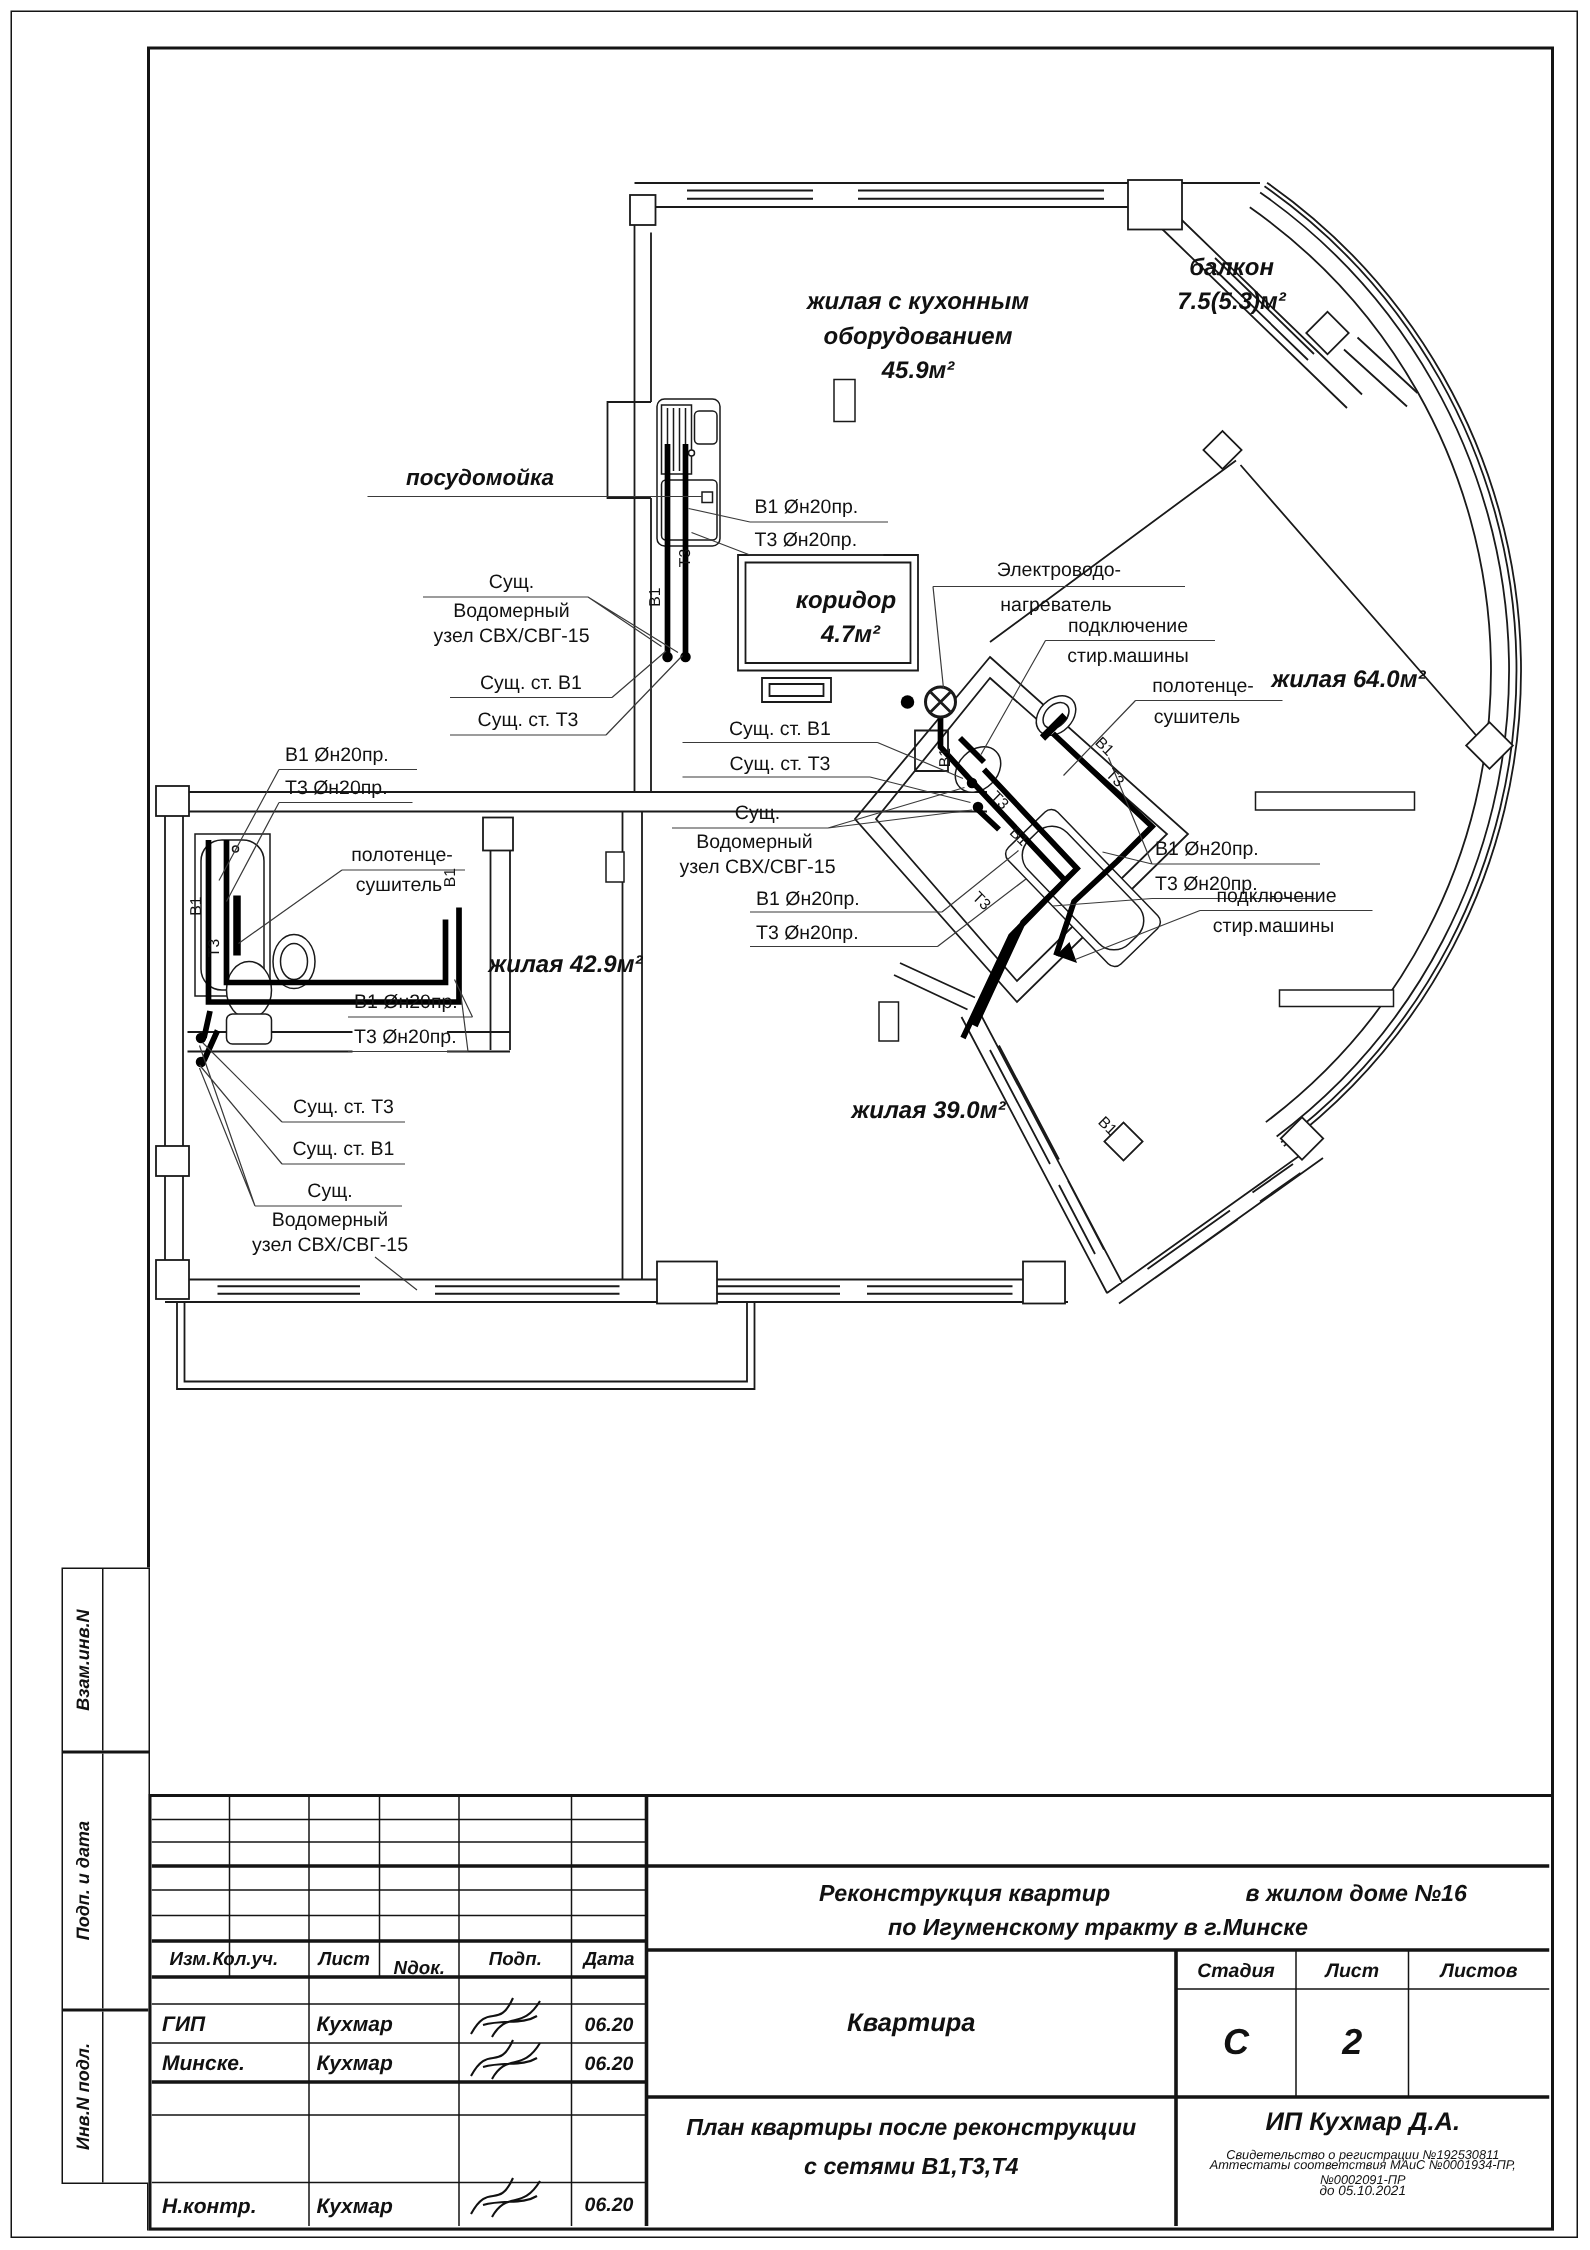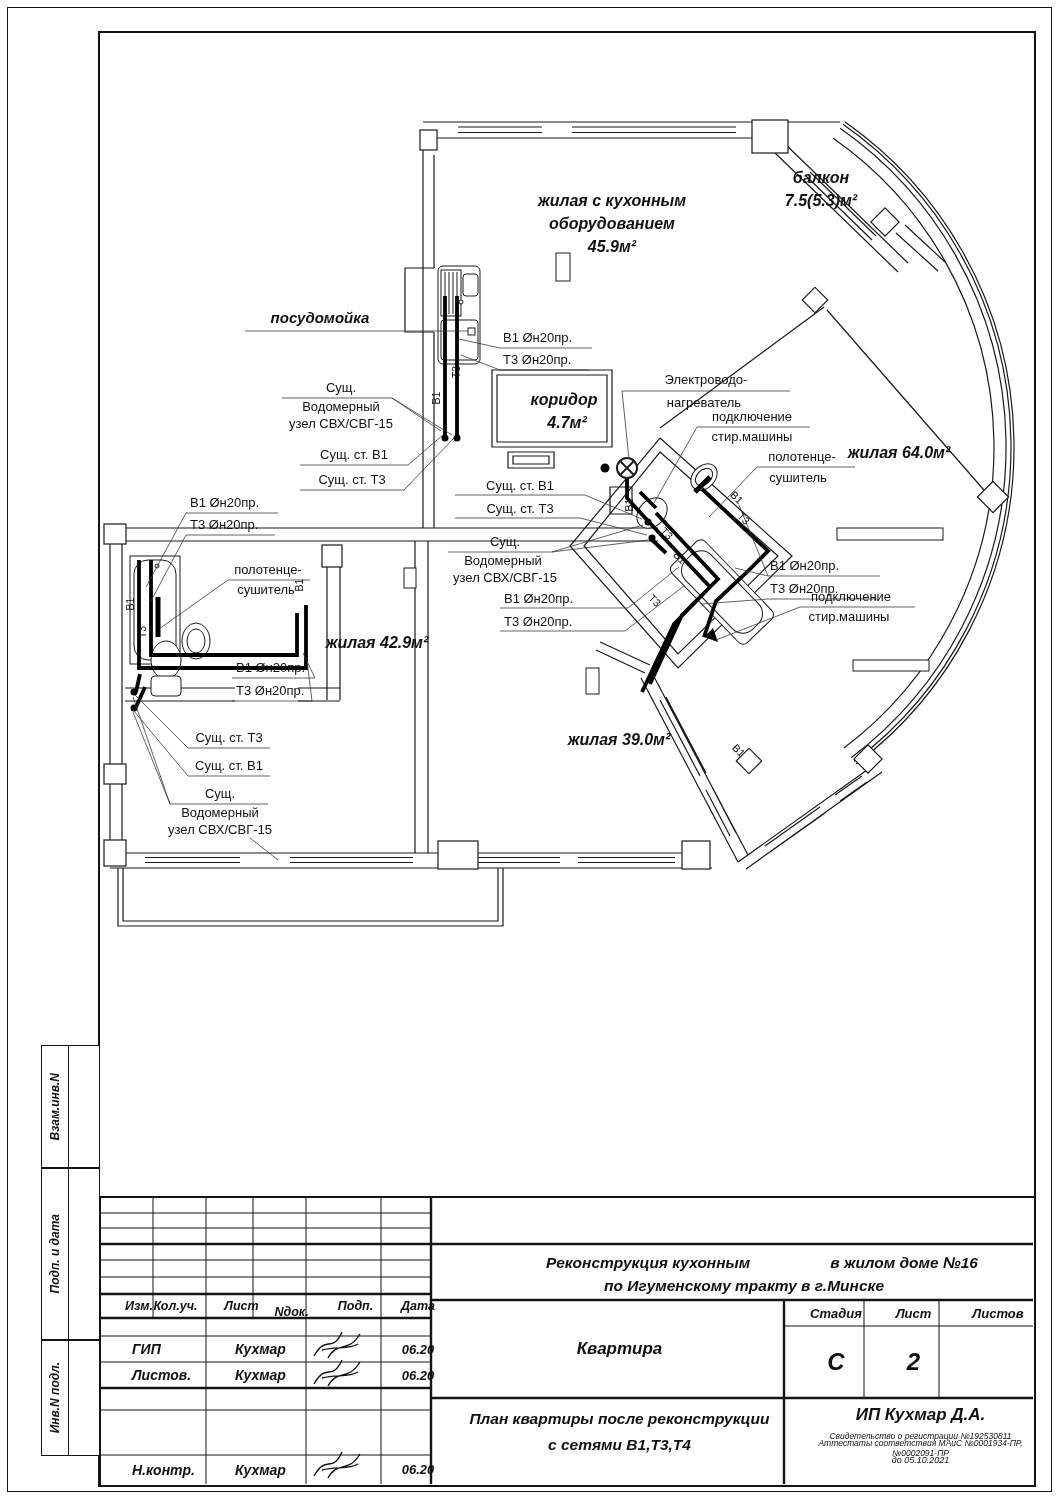--- a/index.html
+++ b/index.html
@@ -23,21 +23,21 @@
   .w{stroke:#1a1a1a;stroke-width:1.2;fill:none;}
   .ld{stroke:#3a3a3a;stroke-width:0.8;fill:none;}
   .col{fill:#fff;stroke:#1a1a1a;stroke-width:1.2;}
   .fx{fill:#fff;stroke:#1a1a1a;stroke-width:1;}
   .fxl{fill:none;stroke:#1a1a1a;stroke-width:1;}
   .pipe{stroke:#000;stroke-width:3.8;fill:none;}
   .pipe5{stroke:#000;stroke-width:5;fill:none;}
   
   #titleblock{left:99px;top:1196px;width:937px;height:291px;border:2.5px solid #141414;background:#fff;}
   .tb-txt{position:absolute;box-sizing:border-box;font:italic 600 14px "Liberation Sans",sans-serif;
-          display:flex;align-items:center;padding-left:24px;}
+          display:flex;align-items:center;}
   .cen{justify-content:center;text-align:center;}
   .proj-row{justify-content:space-between;padding:0 55px 0 115px;}
   .cert{font:italic 400 8.5px "Liberation Sans",sans-serif;}
 </style>
 </head>
 <body>
 
 <div class="sheet">
 
   <div class="abs frame-outer"></div>
@@ -280,39 +280,39 @@
     <div class="tb-txt cen" style="left:0;top:96px;width:52px;height:24px;font-size:12.5px;">Изм.</div>
     <div class="tb-txt cen" style="left:36px;top:96px;width:53px;height:24px;font-size:12.5px;">Кол.уч.</div>
     <div class="tb-txt cen" style="left:105px;top:96px;width:47px;height:24px;font-size:12.5px;">Лист</div>
     <div class="tb-txt cen" style="left:152px;top:96px;width:53px;height:36px;font-size:12.5px;">Nдок.</div>
     <div class="tb-txt cen" style="left:205px;top:96px;width:75px;height:24px;font-size:12.5px;">Подп.</div>
     <div class="tb-txt cen" style="left:280px;top:96px;width:50px;height:24px;font-size:12.5px;">Дата</div>
 
     <div class="tb-txt" style="left:7px;top:138px;width:96px;height:26px;">ГИП</div>
     <div class="tb-txt" style="left:110px;top:138px;width:93px;height:26px;">Кухмар</div>
     <div class="tb-txt cen" style="left:280px;top:138px;width:50px;height:26px;font-size:13px;">06.20</div>
-    <div class="tb-txt" style="left:7px;top:164px;width:96px;height:26px;">Листов.</div>
+    <div class="tb-txt" style="left:7px;top:164px;width:96px;height:26px;">Минске.</div>
     <div class="tb-txt" style="left:110px;top:164px;width:93px;height:26px;">Кухмар</div>
     <div class="tb-txt cen" style="left:280px;top:164px;width:50px;height:26px;font-size:13px;">06.20</div>
     <div class="tb-txt" style="left:7px;top:257px;width:96px;height:29px;">Н.контр.</div>
     <div class="tb-txt" style="left:110px;top:257px;width:93px;height:29px;">Кухмар</div>
     <div class="tb-txt cen" style="left:280px;top:257px;width:50px;height:29px;font-size:13px;">06.20</div>
 
     <svg width="72" height="34" style="position:absolute;left:207px;top:130px;">
       <path d="M6,28 C18,6 24,26 34,4 M20,30 C30,12 40,26 52,6 M14,22 C28,18 40,22 50,16" stroke="#111" stroke-width="1.4" fill="none"></path>
     </svg>
     <svg width="72" height="34" style="position:absolute;left:207px;top:158px;">
       <path d="M6,28 C18,6 24,26 34,4 M20,30 C30,12 40,26 52,6 M14,22 C28,18 40,22 50,16" stroke="#111" stroke-width="1.4" fill="none"></path>
     </svg>
     <svg width="72" height="34" style="position:absolute;left:207px;top:250px;">
       <path d="M6,28 C18,6 24,26 34,4 M20,30 C30,12 40,26 52,6 M14,22 C28,18 40,22 50,16" stroke="#111" stroke-width="1.4" fill="none"></path>
     </svg>
 
     <div class="tb-txt proj-row" style="left:330px;top:52px;width:602px;height:26px;font-size:15.5px;">
-      <span>Реконструкция кухонным</span>
+      <span>Реконструкция квартир</span>
       <span>в жилом доме №16</span>
     </div>
     <div class="tb-txt cen" style="left:330px;top:76px;width:602px;height:24px;font-size:15.5px;">по Игуменскому тракту в г.Минске</div>
 
     <div class="tb-txt cen" style="left:330px;top:102px;width:353px;height:98px;font-size:17px;border-radius:32px;">Квартира</div>
     <div class="tb-txt cen" style="left:683px;top:102px;width:80px;height:26px;font-size:13px;">Стадия</div>
     <div class="tb-txt cen" style="left:763px;top:102px;width:75px;height:26px;font-size:13px;">Лист</div>
     <div class="tb-txt cen" style="left:838px;top:102px;width:94px;height:26px;font-size:13px;">Листов</div>
     <div class="tb-txt cen" style="left:683px;top:128px;width:80px;height:72px;font-size:24px;">С</div>
     <div class="tb-txt cen" style="left:763px;top:128px;width:75px;height:72px;font-size:24px;">2</div>

